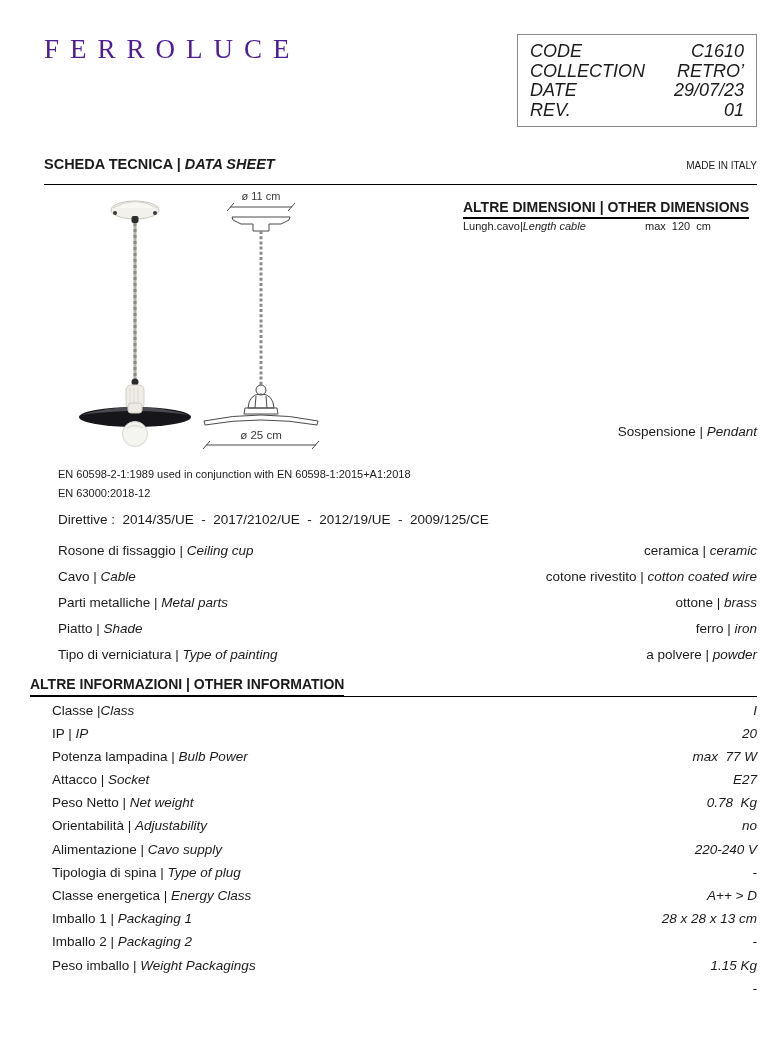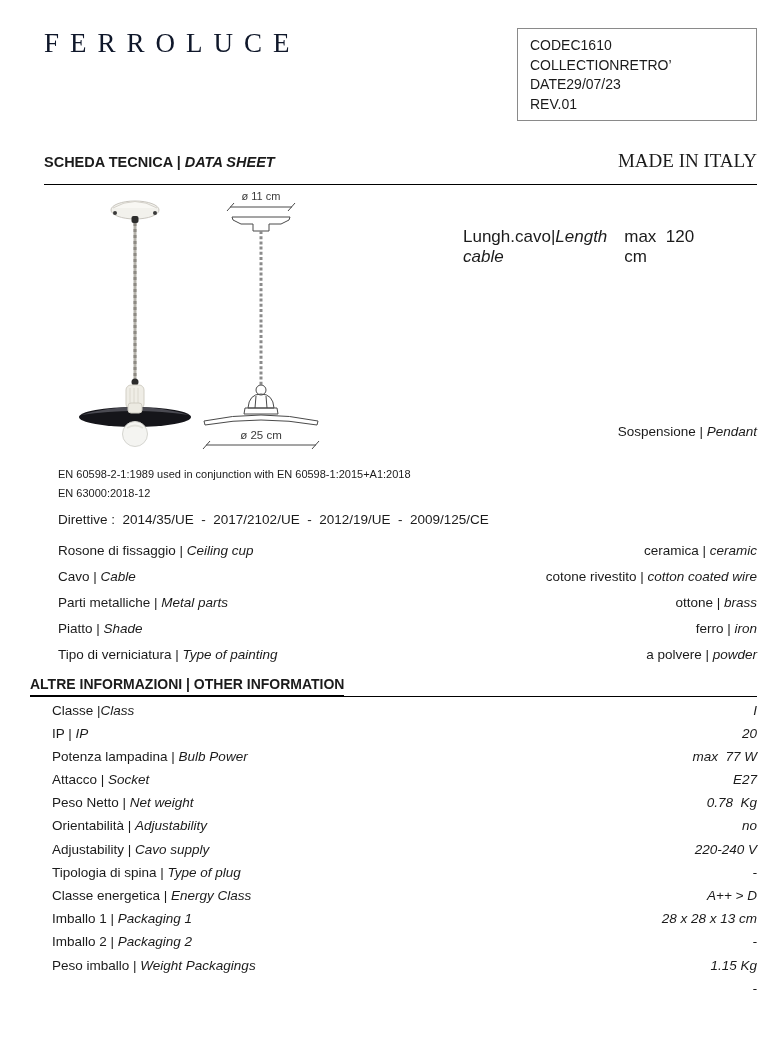--- a/index.html
+++ b/index.html
@@ -5,44 +5,44 @@
   * { margin: 0; padding: 0; box-sizing: border-box; }
   html, body { background: #ffffff; }
   body { width: 772px; height: 1038px; overflow: hidden;
          font-family: "Liberation Sans", sans-serif; color: #1b1b1b; }
   .page { position: relative; width: 772px; height: 1038px;
           padding: 14px 15px 0 44px; background: #fff; }
 
   
   .top { position: relative; height: 96px; }
   .logo { font-family: "Liberation Serif", serif; font-size: 27px;
-          letter-spacing: 11px; color: #0f172a; margin-top: 14px; }
+          letter-spacing: 11px; color: #4c1d95; margin-top: 20px; }
   .info-box { position: absolute; top: 0; right: 0; width: 240px;
               border: 1px solid #8a8a8a; padding: 7px 12px 6px 12px;
               background: #fff; }
-  .info-row { display: flex; 
-              font-size: 14px; line-height: 19.5px; }
+  .info-row { display: flex; justify-content: space-between;
+              font-size: 18px; line-height: 19.5px; font-style: italic; }
 
   
   .sheet-title-row { display: flex; justify-content: space-between;
                      align-items: baseline; margin-top: 26px; }
   .sheet-title { font-size: 14.5px; font-weight: bold; }
   .sheet-title em { }
-  .made-in { font-size: 19px; font-family: Liberation Serif, serif; }
+  .made-in { font-size: 10px; }
   .rule { border: none; border-top: 1.6px solid #000; margin-top: 12px; }
 
   
   .figure-area { position: relative; height: 268px; }
   .photo-svg   { position: absolute; left: 31px;  top: 10px; }
   .drawing-svg { position: absolute; left: 152px; top: 4px; }
   .dims-col { position: absolute; left: 419px; right: 0; top: 14px; }
   .dims-head { font-size: 14px; font-weight: bold; }
   .dims-head span { border-bottom: 2.5px solid #000; padding-bottom: 2px; }
   .dim-row { display: flex; justify-content: space-between;
-             padding-right: 46px; margin-top: 28px; font-size: 17px; }
+             padding-right: 46px; margin-top: 5px; font-size: 11px; }
   .dim-row em, .lbl em { font-style: italic; }
   .dim-value { white-space: pre-wrap; }
   .pendant-label { position: absolute; right: 0; bottom: 14px; font-size: 13.5px; }
   .pendant-label em { font-style: italic; }
 
   
   .section-head { border-bottom: 1.5px solid #000; margin-top: 6px; }
   .section-head .ht { display: inline-block; font-size: 14px; font-weight: bold;
                       border-bottom: 2.5px solid #000; padding-bottom: 3px;
                       margin-bottom: -1.5px; }
@@ -137,20 +137,21 @@
         <path d="M8,232 Q65,220 122,232 L121,236 Q65,226 9,236 Z"></path>
         <line x1="10" y1="256" x2="120" y2="256"></line>
         <line x1="7" y1="260" x2="14" y2="252"></line>
         <line x1="116" y1="260" x2="123" y2="252"></line>
       </g>
       <text x="65" y="11" text-anchor="middle" font-size="11" fill="#3a3a3a">ø 11 cm</text>
       <text x="65" y="250" text-anchor="middle" font-size="11.5" fill="#3a3a3a">ø 25 cm</text>
     </svg>
 
     <div class="dims-col">
+      <div class="dims-head"><span>ALTRE DIMENSIONI | OTHER DIMENSIONS</span></div>
       <div class="dim-row">
         <span class="lbl"><span>Lungh.cavo|</span><em>Length cable</em></span>
         <span class="dim-value">max  120  cm</span>
       </div>
     </div>
 
     <div class="pendant-label"><span>Sospensione | </span><em>Pendant</em></div>
   </div>
 
   <div class="safety-lines">
@@ -202,21 +203,21 @@
     </div>
     <div class="oi-row">
       <span class="lbl"><span>Peso Netto | </span><em>Net weight</em></span>
       <span class="oi-value">0.78  Kg</span>
     </div>
     <div class="oi-row">
       <span class="lbl"><span>Orientabilità | </span><em>Adjustability</em></span>
       <span class="oi-value">no</span>
     </div>
     <div class="oi-row">
-      <span class="lbl"><span>Adjustability | </span><em>Cavo supply</em></span>
+      <span class="lbl"><span>Alimentazione | </span><em>Cavo supply</em></span>
       <span class="oi-value">220-240 V</span>
     </div>
     <div class="oi-row">
       <span class="lbl"><span>Tipologia di spina | </span><em>Type of plug</em></span>
       <span class="oi-value">-</span>
     </div>
     <div class="oi-row">
       <span class="lbl"><span>Classe energetica | </span><em>Energy Class</em></span>
       <span class="oi-value">A++ &gt; D</span>
     </div>

